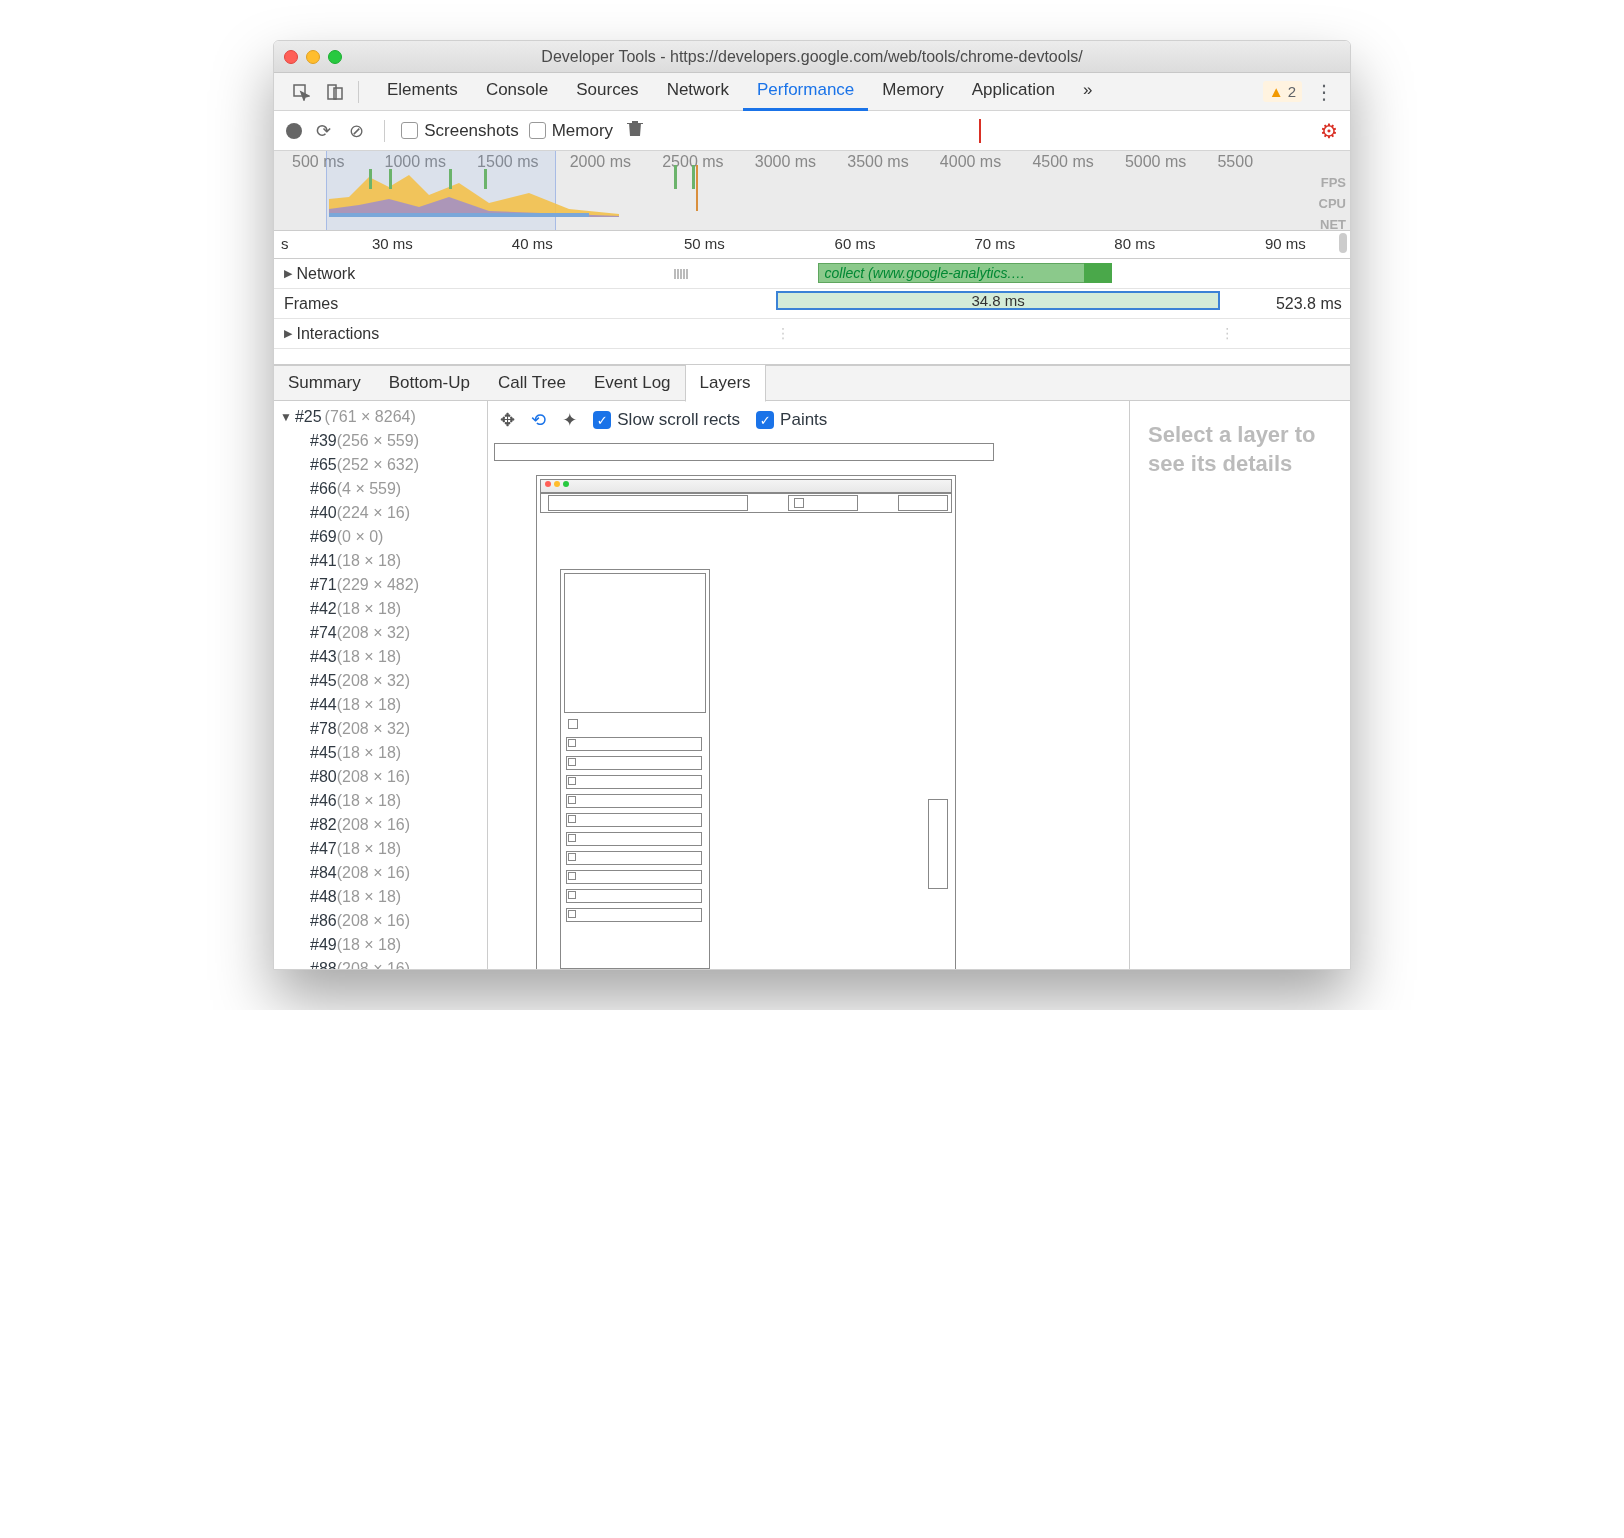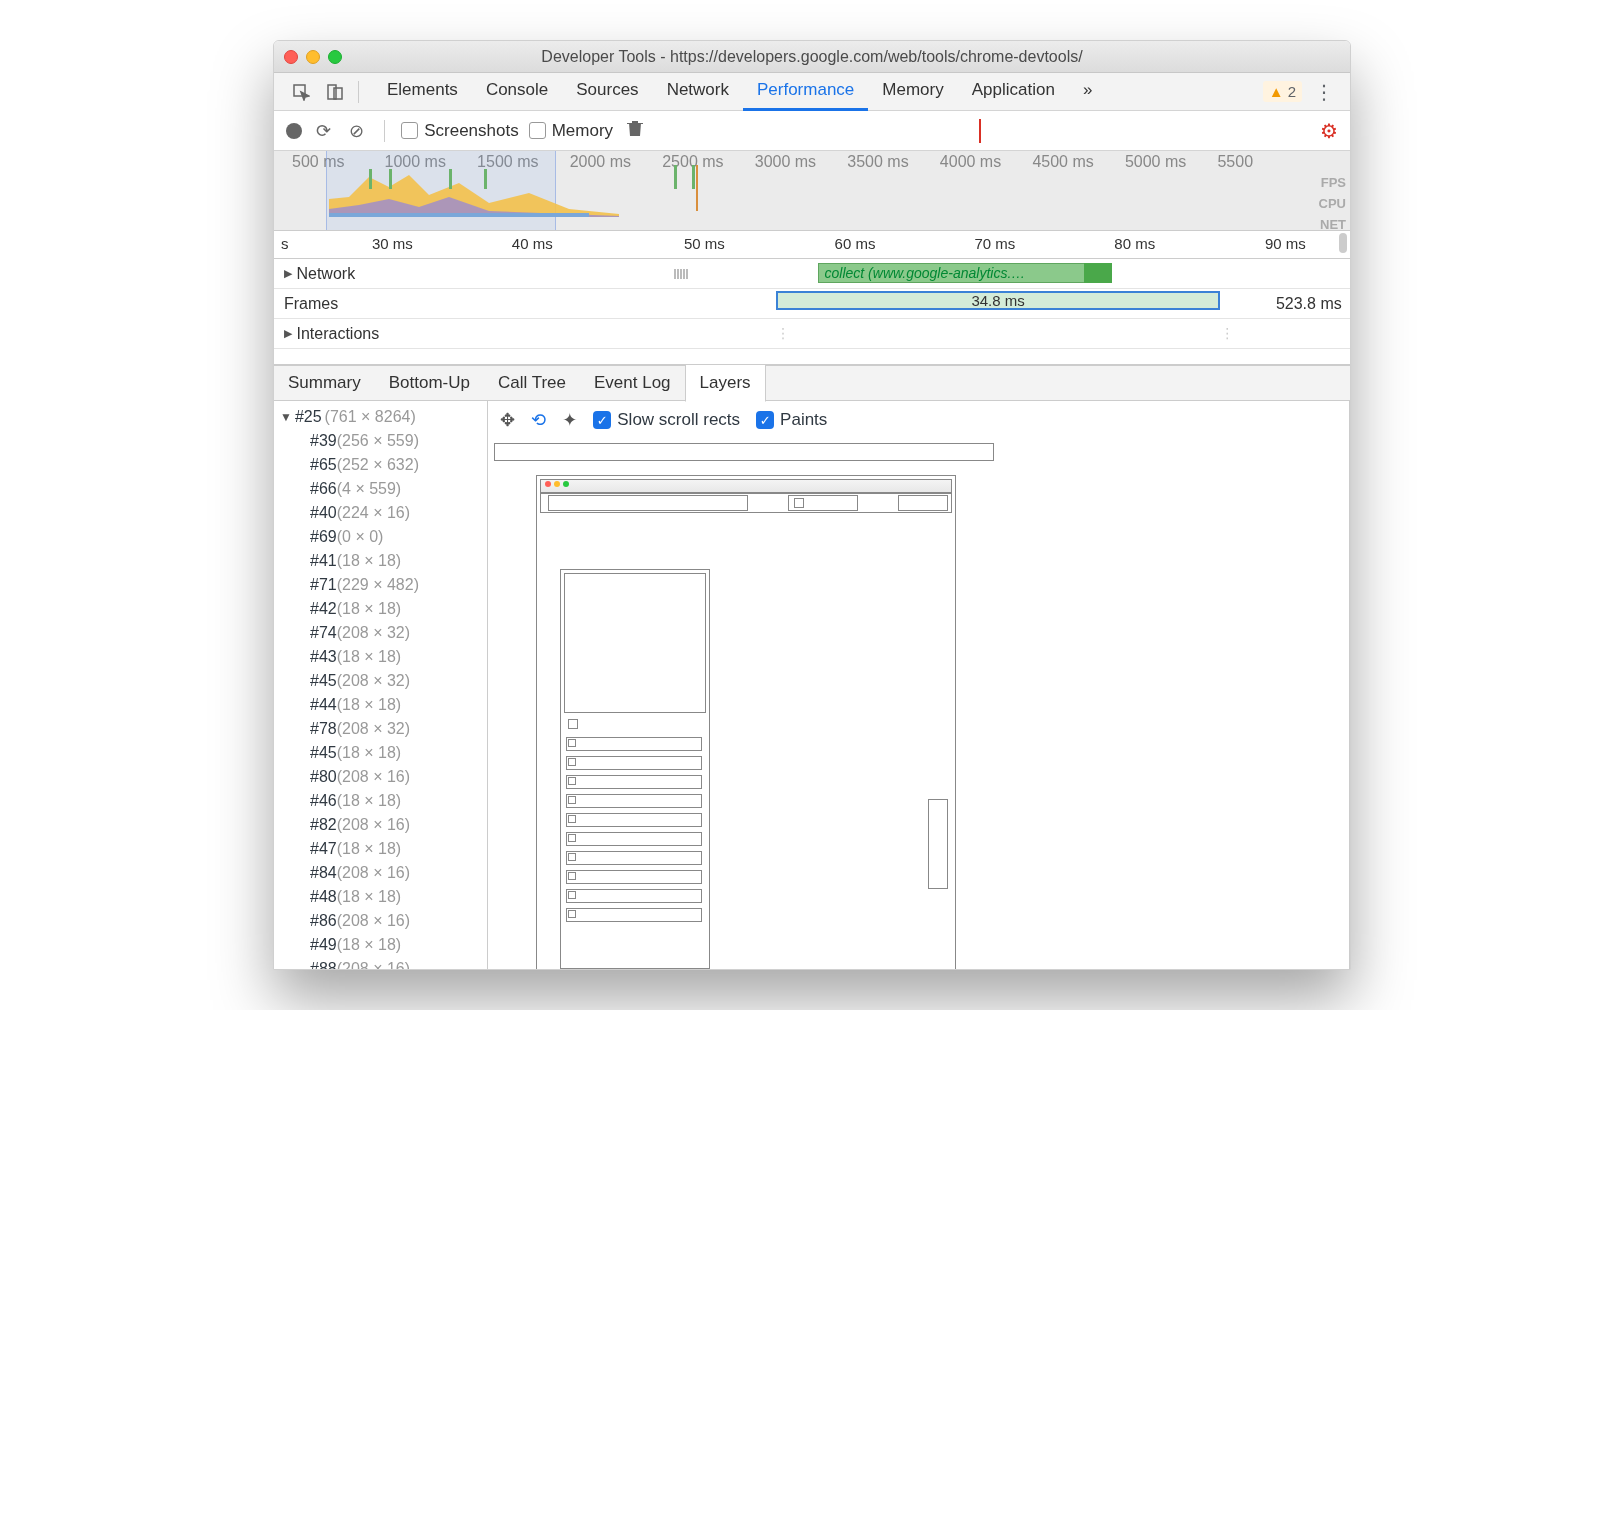--- a/index.html
+++ b/index.html
@@ -328,15 +328,18 @@
         <div class="wire" style="left:78px;top:431px;width:136px;height:14px"></div>
           <div class="wire" style="left:80px;top:433px;width:8px;height:8px"></div>
         <div class="wire" style="left:78px;top:450px;width:136px;height:14px"></div>
           <div class="wire" style="left:80px;top:452px;width:8px;height:8px"></div>
         <div class="wire" style="left:78px;top:469px;width:136px;height:14px"></div>
           <div class="wire" style="left:80px;top:471px;width:8px;height:8px"></div>
         <div class="wire" style="left:440px;top:360px;width:20px;height:90px"></div>
       </div>
     </div>
 
+    <div class="details">
+      <span>Select a layer to see its details</span>
+    </div>
 
   </div>
 </div>
 
 </body></html>

